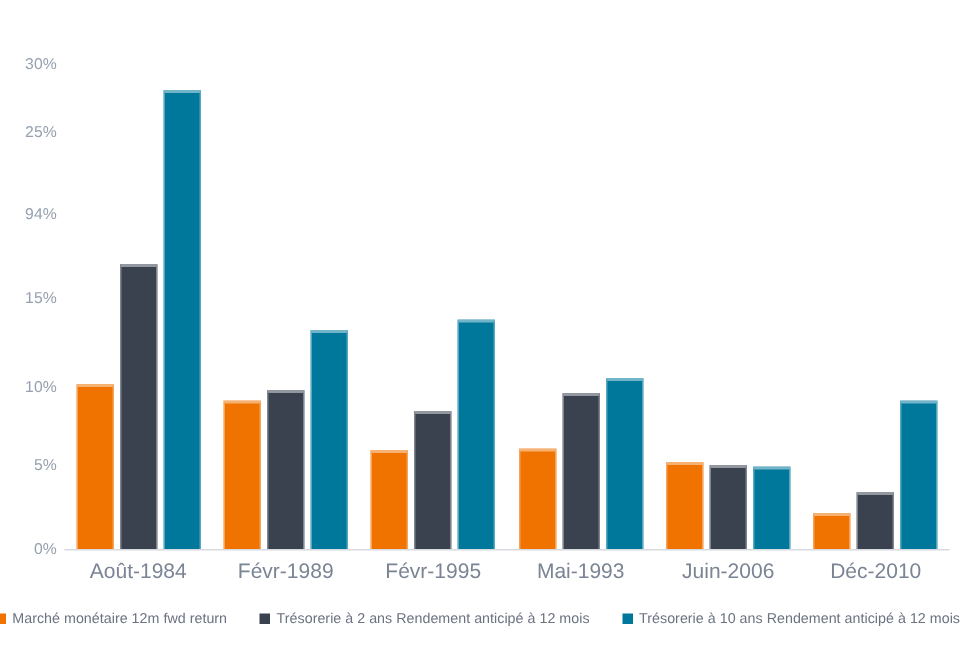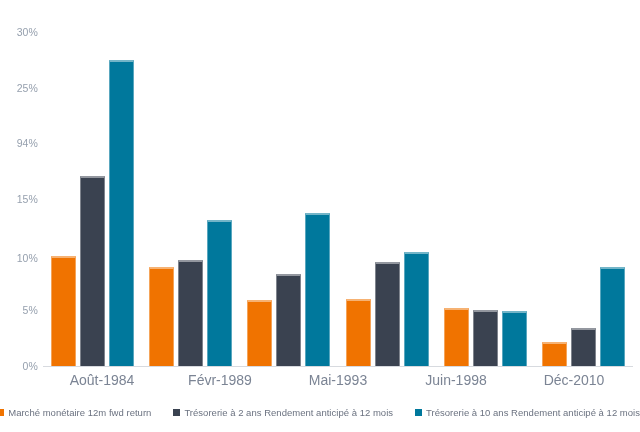--- a/index.html
+++ b/index.html
@@ -132,21 +132,21 @@
     color: #6b7280;
     letter-spacing: 0.02px;
   }
 </style>
 </head>
 <body>
 
 <div id="chart-root">
 
   <div class="y-axis">
-      <div class="y-tick" style="top: 0px;">30%</div>
+      <div class="y-tick" style="top: 11px;">30%</div>
       <div class="y-tick" style="top: 55.6667px; text-align: right;">25%</div>
       <div class="y-tick" style="top: 111.333px;">94%</div>
       <div class="y-tick" style="top: 167px;">15%</div>
       <div class="y-tick" style="top: 226px;">10%</div>
       <div class="y-tick" style="top: 278.333px;">5%</div>
       <div class="y-tick" style="top: 334px;">0%</div>
     </div>
 
   <div class="baseline"></div>
 
@@ -179,22 +179,23 @@
       <div class="group">
         <div class="bar s0" style="height: 24.4933px;"></div>
         <div class="bar s1" style="height: 37.8533px;"></div>
         <div class="bar s2" style="height: 99.0867px;"></div>
       </div>
     </div>
 
   <div class="x-axis">
       <div class="x-tick">Août-1984</div>
       <div class="x-tick">Févr-1989</div>
+      <div class="x-tick">Févr-1995</div>
       <div class="x-tick">Mai-1993</div>
-      <div class="x-tick">Juin-1998</div>
+      <div class="x-tick">Juin-2006</div>
       <div class="x-tick">Déc-2010</div>
     </div>
 
   <div class="legend">
       <div class="legend-item">
         <span class="legend-swatch s0"></span>
         <span class="legend-label">Marché monétaire 12m fwd return</span>
       </div>
       <div class="legend-item">
         <span class="legend-swatch s1"></span>

